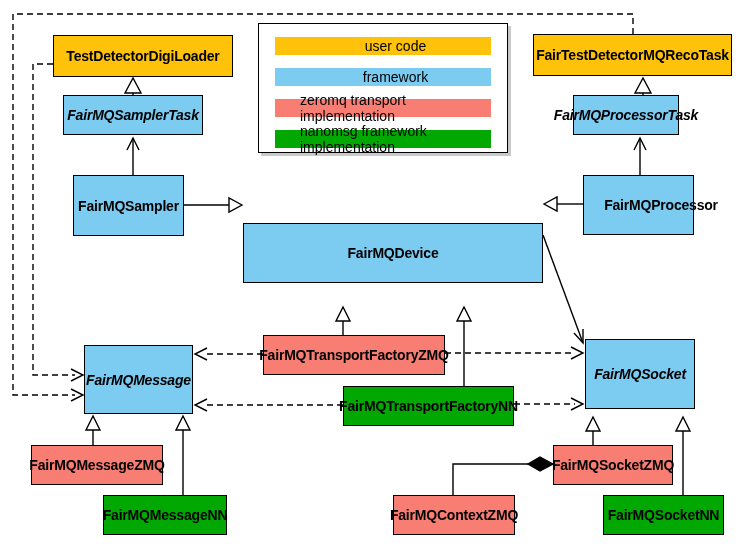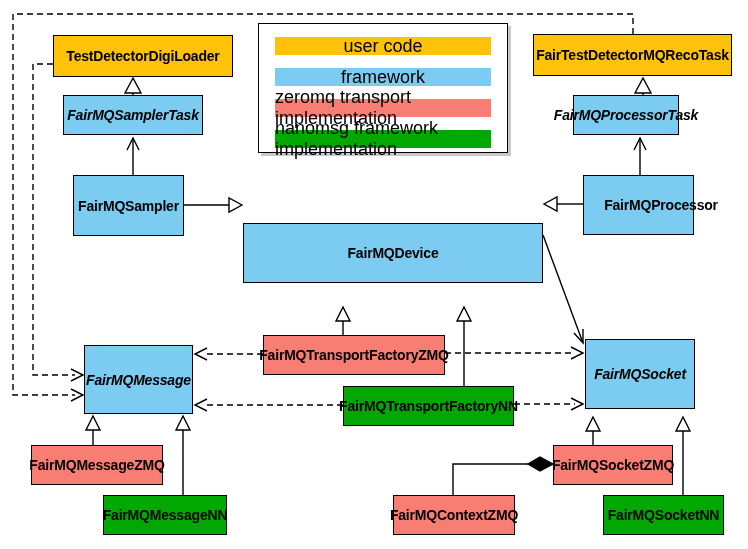--- a/index.html
+++ b/index.html
@@ -17,21 +17,21 @@
   .c-fw{background:#7CCBF1;}
   .c-zmq{background:#F87D72;}
   .c-nn{background:#02A802;}
   #legend{
     position:absolute;left:258px;top:23px;width:250px;height:130px;box-sizing:border-box;
     background:#fff;border:1.5px solid #000;box-shadow:3px 3px 0 #c9c9c9;
     display:flex;flex-direction:column;gap:13px;padding:13px 16px;z-index:2;
   }
   .legend-row{
     height:18px;flex:0 0 18px;display:flex;align-items:center;justify-content:center;
-    font-size:18px;font-weight:400;color:#000;
+    font-size:14px;font-weight:400;color:#000;padding-left:25px;
   }
   #wires{position:absolute;left:0;top:0;z-index:1;pointer-events:none;}
   #wires path,#wires line,#wires polyline{stroke:#000;stroke-width:1.4;fill:none;}
   #wires .dash{stroke-dasharray:6 4;}
   #wires polygon.tri{fill:#fff;stroke:#000;stroke-width:1.4;}
   #wires polygon.diamond{fill:#000;stroke:#000;stroke-width:1.4;}
 </style>
 </head>
 <body>
 

